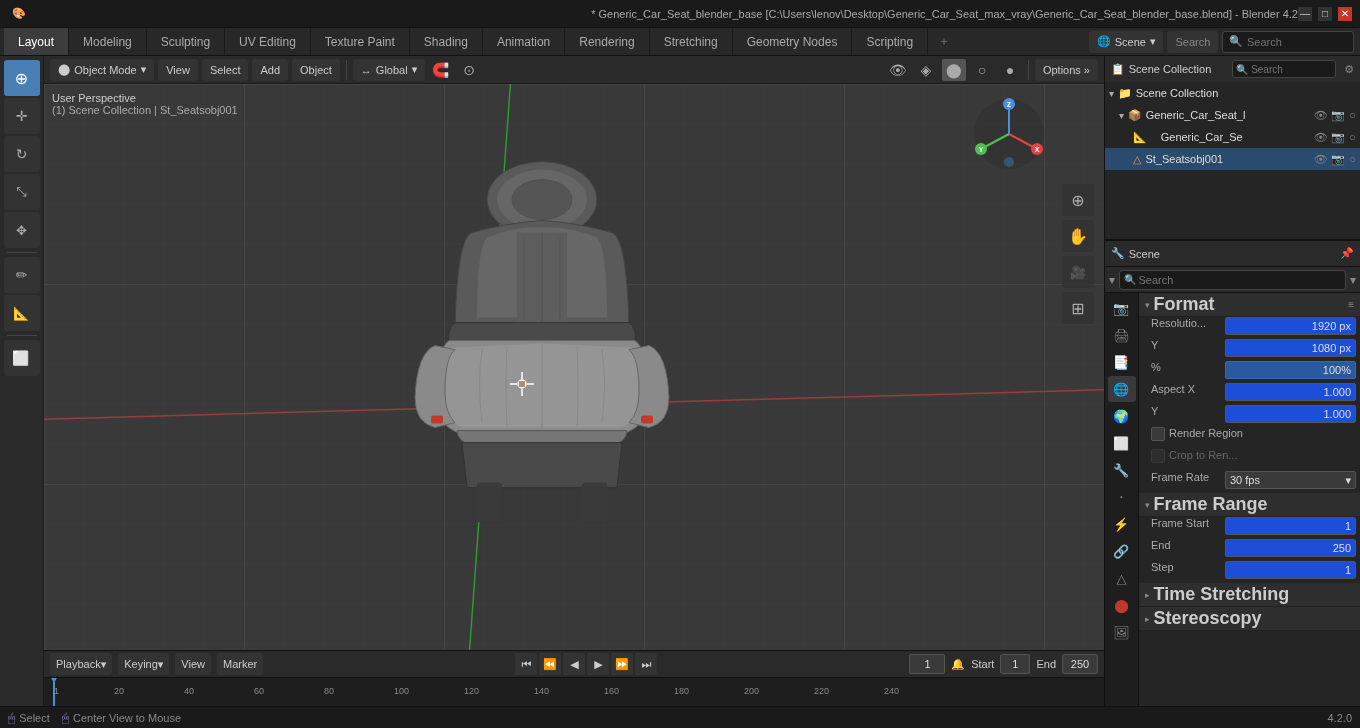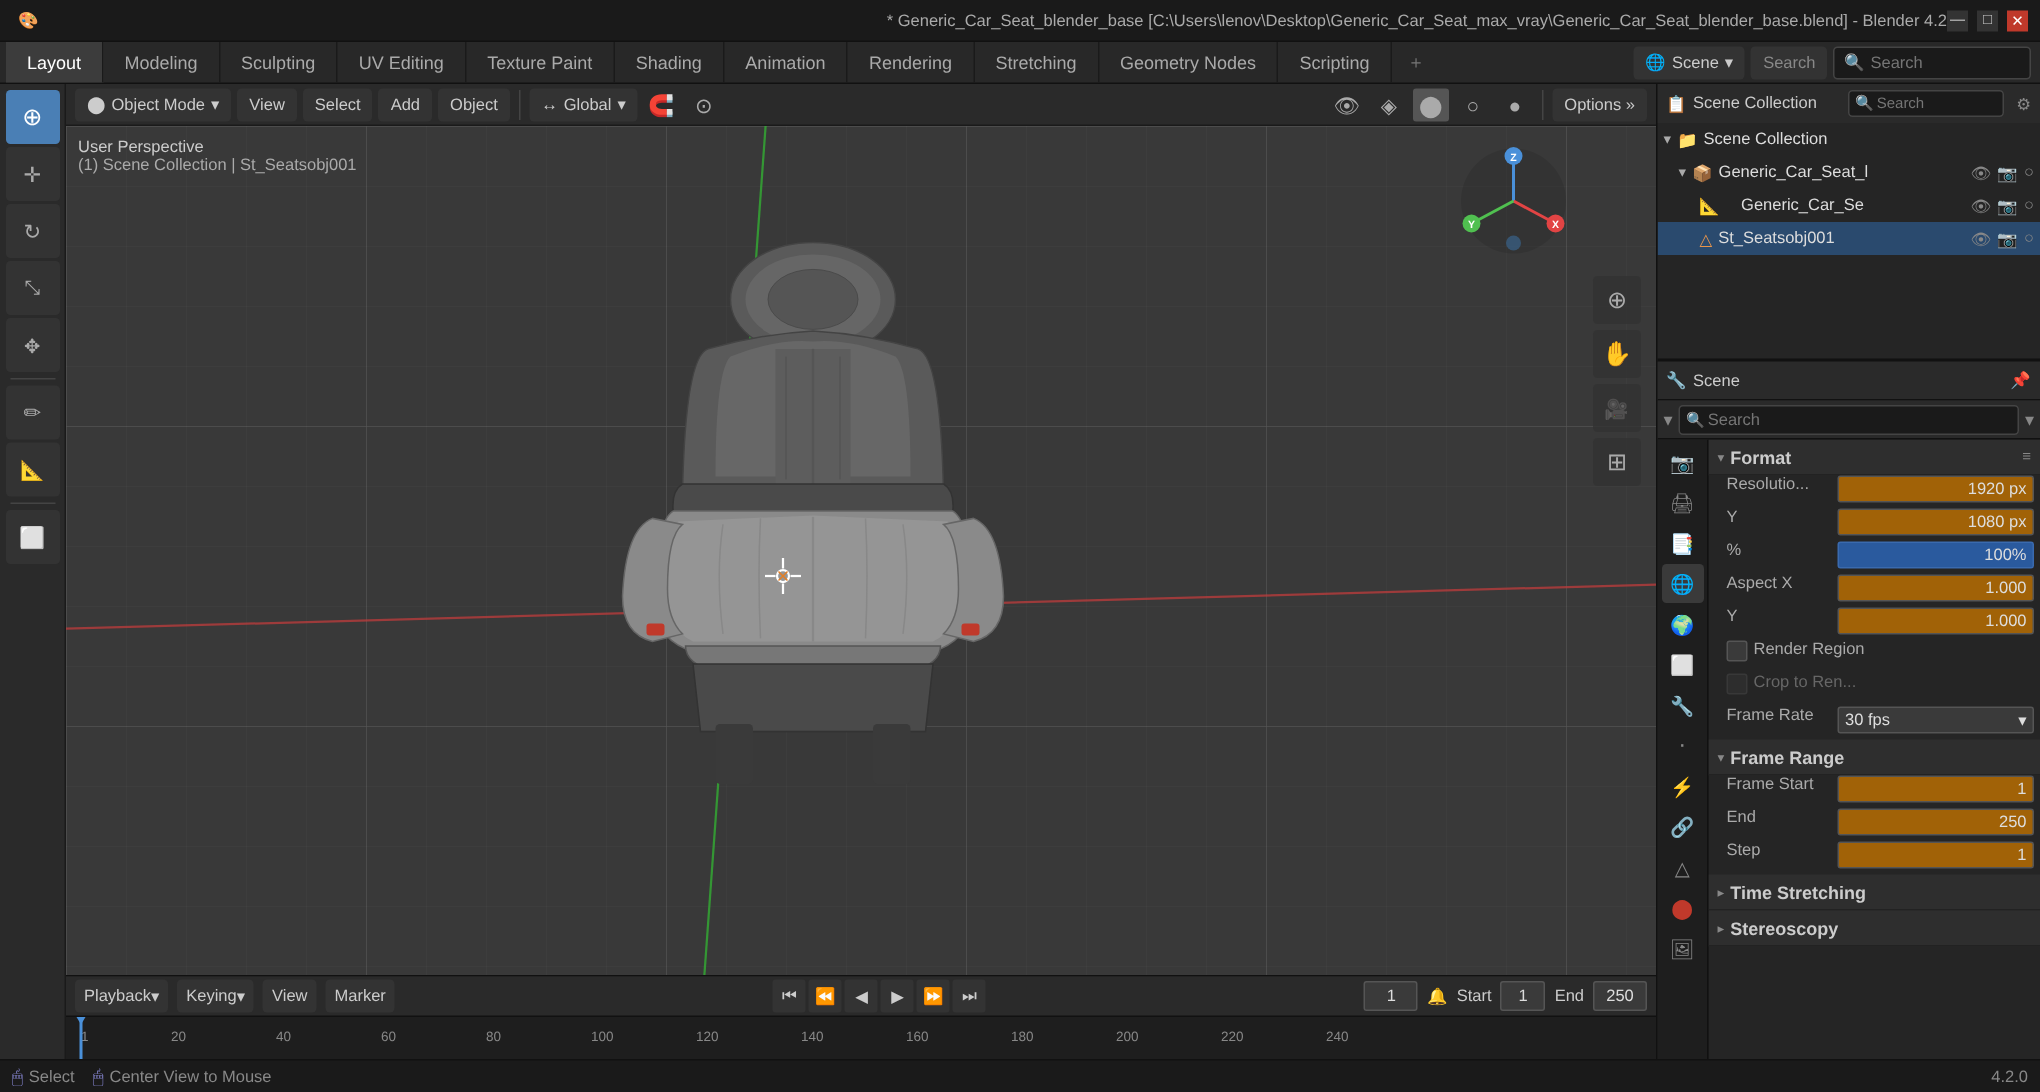--- a/index.html
+++ b/index.html
@@ -204,21 +204,21 @@
       padding: 0 6px;
       gap: 4px;
       cursor: pointer;
       border-bottom: 1px solid #222;
     }
     .section-arrow {
       font-size: 9px;
       color: #888;
     }
     .section-label {
-      font-size: 12px;
+      font-size: 18px;
       color: #ccc;
       font-weight: bold;
     }
     .section-menu-btn {
       margin-left: auto;
       font-size: 10px;
       color: #888;
       cursor: pointer;
     }
 
@@ -232,21 +232,21 @@
     }
     .prop-label {
       font-size: 11px;
       color: #aaa;
       width: 70px;
       flex-shrink: 0;
     }
     .prop-value {
       flex: 1;
       height: 18px;
-      background: #a16207;
+      background: #1d4ed8;
       border: 1px solid #555;
       border-radius: 2px;
       color: #ddd;
       font-size: 11px;
       text-align: right;
       padding: 0 4px;
       display: flex;
       align-items: center;
       justify-content: flex-end;
     }

